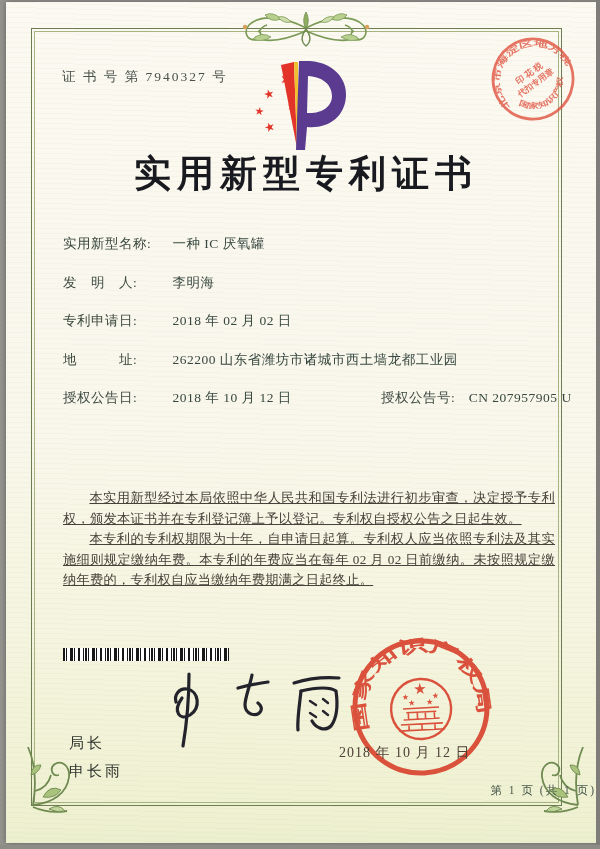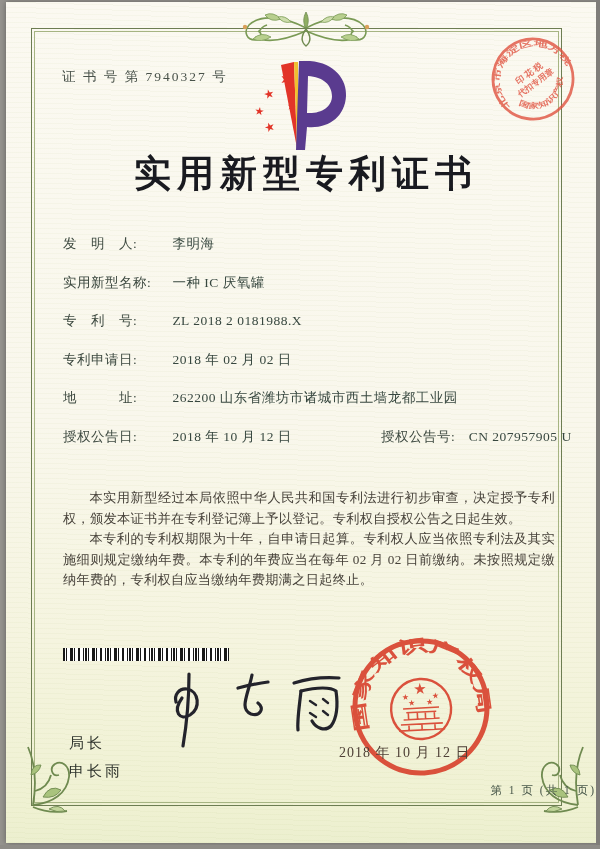--- a/index.html
+++ b/index.html
@@ -40,21 +40,21 @@
   .fields{position:absolute;left:57px;top:233px;width:492px;font-size:13.5px;color:#3e4a41;}
   .frow{position:relative;height:20px;margin-bottom:18.5px;white-space:nowrap;}
   .flabel{display:inline-block;width:96px;letter-spacing:.5px;}
   .fvalue{margin-left:10px;color:#37473f;letter-spacing:.5px;}
   .grant-pair{position:absolute;left:318px;top:0;}
 
   .body-text{
     position:absolute;left:57px;top:486px;width:492px;
     font-size:13.2px;line-height:20.6px;color:#47423a;text-align:justify;
   }
-  .body-text p{margin:0;text-indent:2em;letter-spacing:.3px;}
+  .body-text p{margin:0;text-indent:2em;letter-spacing:.3px;text-decoration:underline;}
 
   .barcode{
     position:absolute;left:57px;top:646px;width:166px;height:13px;
     background:repeating-linear-gradient(90deg,
       #181818 0 2px,#fff 2px 3px,#181818 3px 4px,#fff 4px 7px,
       #181818 7px 10px,#fff 10px 11px,#181818 11px 12px,#fff 12px 15px,
       #181818 15px 17px,#fff 17px 20px,#181818 20px 21px,#fff 21px 22px);
   }
 
   .signer{position:absolute;left:63px;top:692px;font-size:15px;color:#2e332c;letter-spacing:3px;margin-top:40px;}
@@ -134,30 +134,26 @@
     <polygon points="40,7 53,4 56,90" fill="#e23428"></polygon>
     <polygon points="53,4 57,4 57.5,90 56,90" fill="#f0c030"></polygon>
     <path fill="#5a3b8f" fill-rule="evenodd" d="M58,3 L69,3 C94,5 106,22 105,38 C104,59 87,71 66,69 L64,92 L55,92 Z
          M67,18 L66,55 C80,56 91,49 91,38 C91,27 82,19 67,18 Z"></path>
   </svg>
 
   <div class="title">实用新型专利证书</div>
 
   <div class="fields">
     <div class="frow">
+      <span class="flabel">实用新型名称:</span>
+      <span class="fvalue">一种 IC 厌氧罐</span>
+    </div>
+    <div class="frow">
       <span class="flabel">发　明　人:</span>
       <span class="fvalue">李明海</span>
-    </div>
-    <div class="frow">
-      <span class="flabel">实用新型名称:</span>
-      <span class="fvalue">一种 IC 厌氧罐</span>
-    </div>
-    <div class="frow">
-      <span class="flabel">专　利　号:</span>
-      <span class="fvalue">ZL 2018 2 0181988.X</span>
     </div>
     <div class="frow">
       <span class="flabel">专利申请日:</span>
       <span class="fvalue">2018 年 02 月 02 日</span>
     </div>
     <div class="frow">
       <span class="flabel">地　　　址:</span>
       <span class="fvalue">262200 山东省潍坊市诸城市西土墙龙都工业园</span>
     </div>
     <div class="frow">

